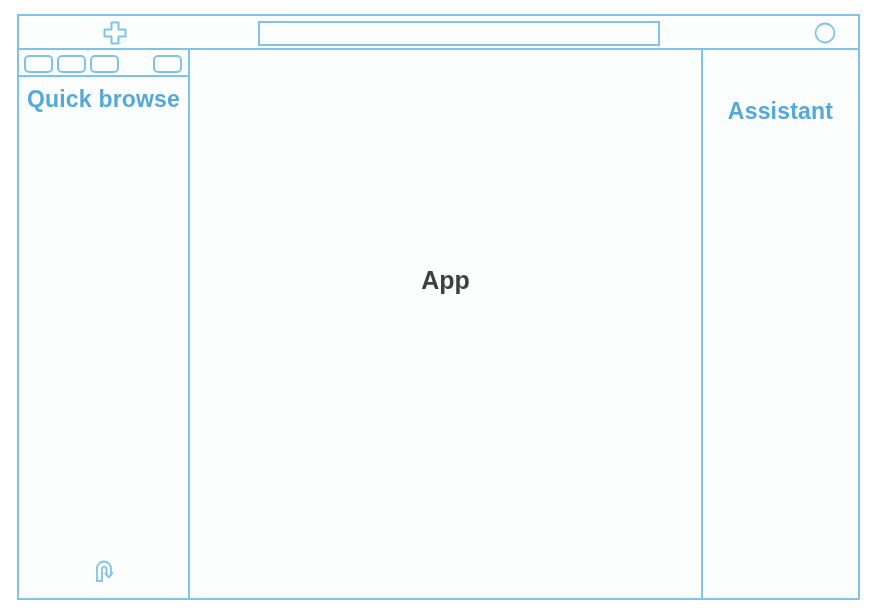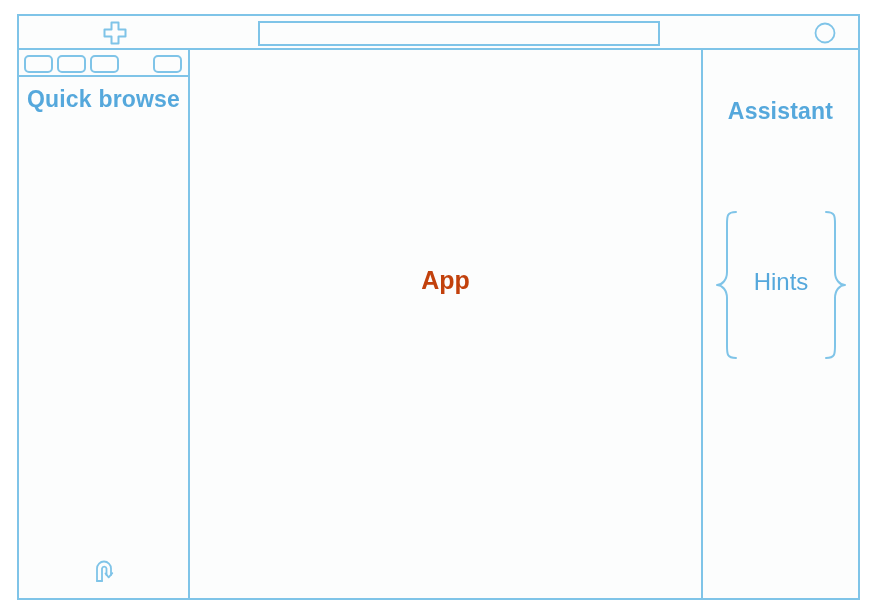--- a/index.html
+++ b/index.html
@@ -162,21 +162,21 @@
     border-right: 2px solid #7FC4E8;
     box-sizing: border-box;
   }
 
   .app-label {
     position: absolute;
     left: 0;
     right: 0;
     top: 216px;
     text-align: center;
-    color: #c2410c;
+    color: #404040;
     font-size: 25px;
     font-weight: bold;
   }
 
   
   .assistant-panel {
     position: absolute;
     right: 0;
     top: 0;
     width: 155px;
@@ -277,37 +277,20 @@
       </div>
 
       <div class="app-panel">
         <div class="app-label">App</div>
       </div>
 
       <div class="assistant-panel">
 
         <div class="assistant-title">Assistant</div>
 
-        <div class="hints-block">
-
-          <div class="hints-brace left">
-            <svg width="26" height="150" viewBox="0 0 26 150" preserveAspectRatio="none">
-              <path d="M22 2 C13 2 13 6 13 14 L13 62 C13 70 8 75 3 75 C8 75 13 80 13 88 L13 136 C13 144 13 148 22 148" fill="none" stroke="#7FC4E8" stroke-width="2" stroke-linecap="round" stroke-linejoin="round"></path>
-            </svg>
-          </div>
-
-          <div class="hints-label">Hints</div>
-
-          <div class="hints-brace right">
-            <svg width="26" height="150" viewBox="0 0 26 150" preserveAspectRatio="none">
-              <path d="M4 2 C13 2 13 6 13 14 L13 62 C13 70 18 75 23 75 C18 75 13 80 13 88 L13 136 C13 144 13 148 4 148" fill="none" stroke="#7FC4E8" stroke-width="2" stroke-linecap="round" stroke-linejoin="round"></path>
-            </svg>
-          </div>
-
-        </div>
 
       </div>
 
     </div>
 
   </div>
 
 </div>
 
 </body></html>

